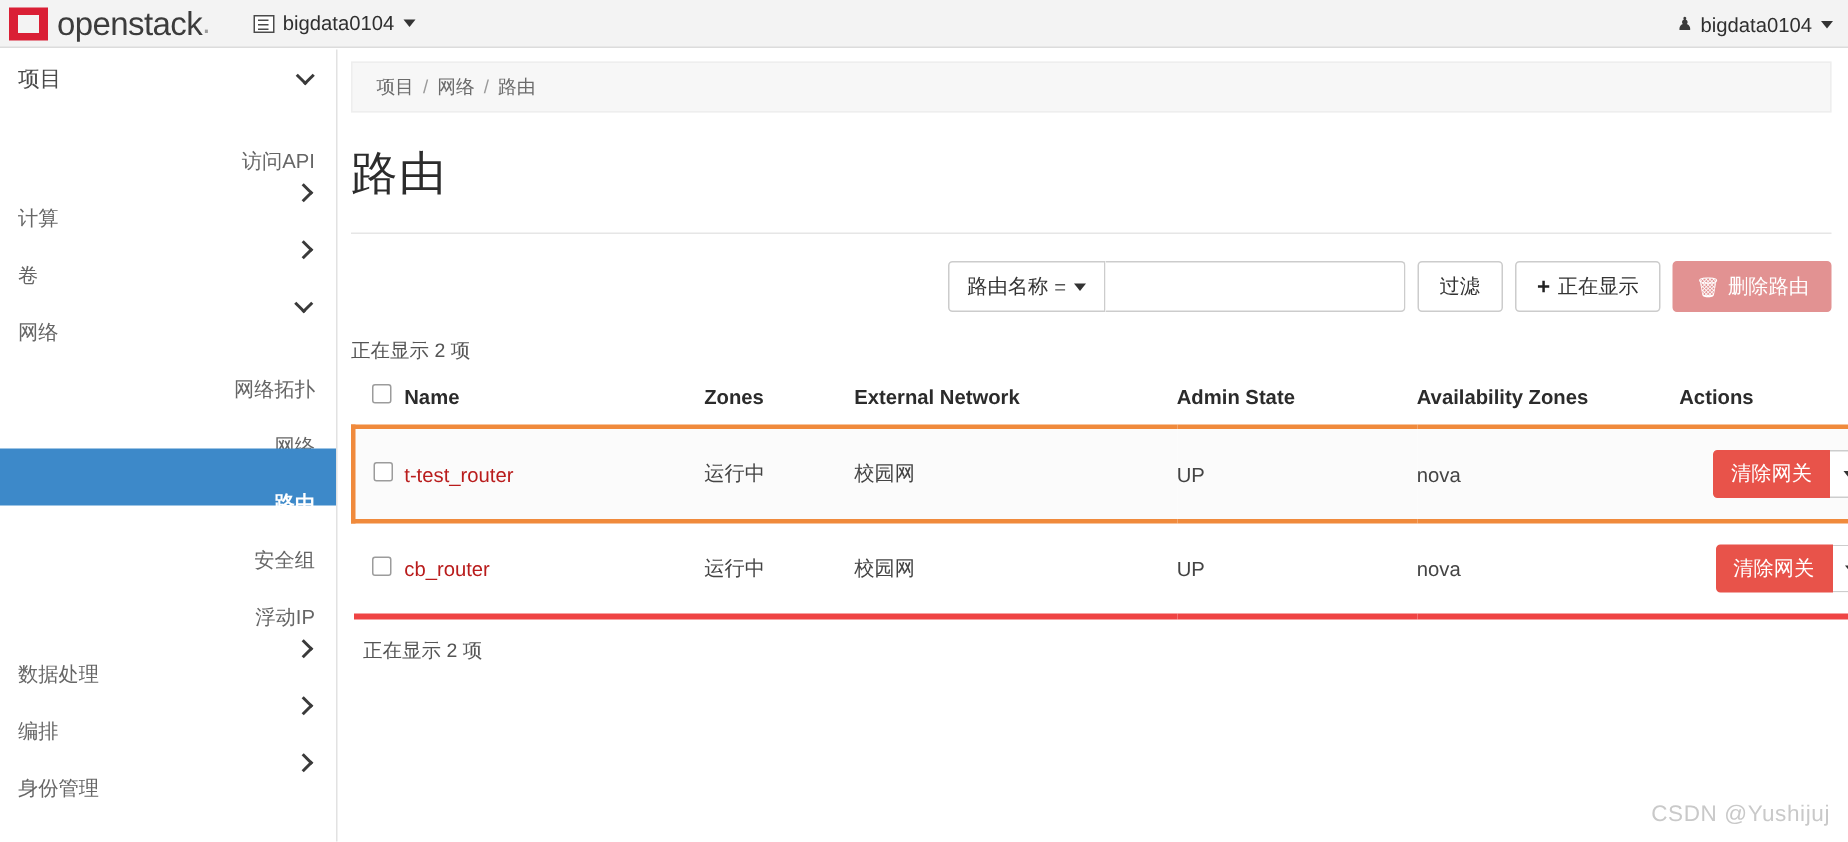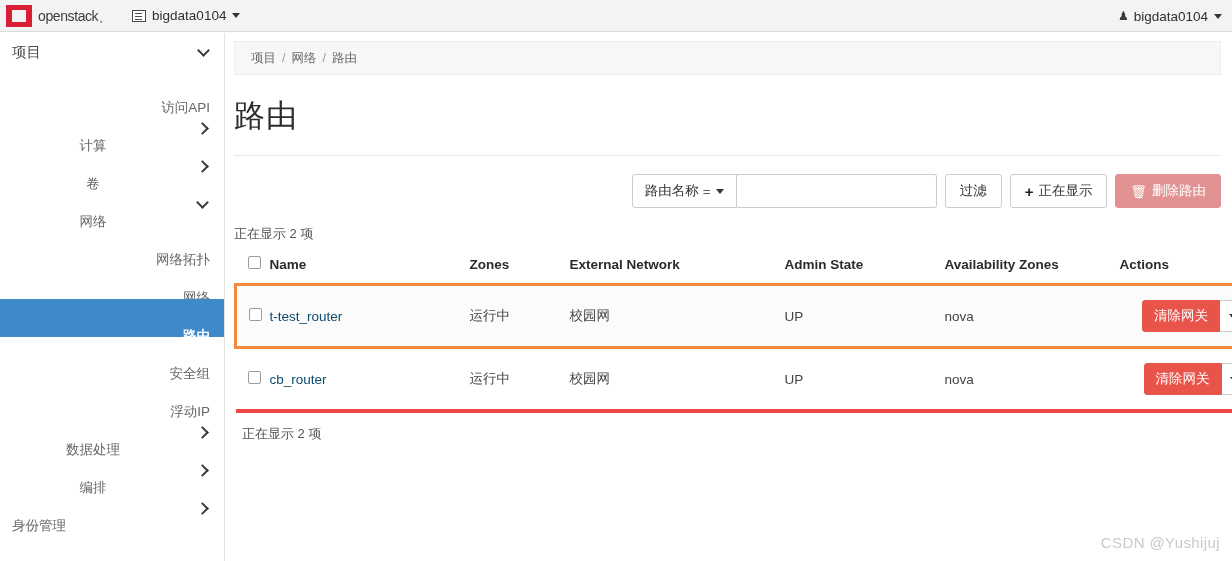--- a/index.html
+++ b/index.html
@@ -29,21 +29,21 @@
     margin-right: 6px;
   }
   .os-logo .bar {
     position: absolute; background: #da1f35;
   }
   .os-logo .t { top: 0; left: 0; width: 26px; height: 5px; }
   .os-logo .b { bottom: 0; left: 0; width: 26px; height: 5px; }
   .os-logo .l { top: 5px; left: 0; width: 6px; height: 12px; }
   .os-logo .r { top: 5px; right: 0; width: 6px; height: 12px; }
   .brand-text {
-    font-size: 14px; color: #3c3c3c; letter-spacing: -0.4px;
+    font-size: 22px; color: #3c3c3c; letter-spacing: -0.4px;
     font-weight: normal;
   }
   .brand-dot { color: #9b9b9b; font-size: 21px; }
 
   .proj-switcher {
     display: flex; align-items: center;
     margin-left: 28px;
     font-size: 13.5px; color: #2f2f2f;
     cursor: pointer;
   }
@@ -92,21 +92,21 @@
   .nav-item {
     display: flex; align-items: center; justify-content: flex-end;
     height: 38px;
     padding-right: 14px;
     font-size: 13.5px; color: #666;
     cursor: pointer;
     position: relative;
   }
   .nav-item .lbl { text-align: right; margin-top: 36px; }
   .nav-item.has-arrow { justify-content: space-between; padding-left: 12px; }
-  .nav-item.has-arrow .lbl { flex: 1; text-align: center; padding-right: 22px; }
+  .nav-item.has-arrow .lbl { flex: 1; text-align: left; padding-right: 22px; }
   .nav-item.active {
     background: #3d89c9; color: #ffffff; font-weight: bold;
   }
   .chev {
     width: 11px; height: 11px;
     position: relative; flex: 0 0 11px;
   }
   .chev::after {
     content: ""; position: absolute;
     width: 7px; height: 7px;
@@ -227,21 +227,21 @@
   .col-admin { width: 160px; }
   .col-az { width: 175px; }
   .col-actions { width: 134px; }
   .chk {
     width: 13px; height: 13px;
     border: 1px solid #9c9c9c;
     background: #fff; display: inline-block;
     border-radius: 2px;
     cursor: pointer;
   }
-  .rowlink { color: #0c4a6e; cursor: pointer; text-decoration: none; }
+  .rowlink { color: #b91c1c; cursor: pointer; text-decoration: none; }
 
   tr.highlighted td {
     border-top: 3px solid #f08a3c;
     border-bottom: 3px solid #f08a3c;
     background: #fbfbfb;
   }
   tr.highlighted td.col-chk { border-left: 3px solid #f08a3c; }
   tr.highlighted td.col-actions { border-right: 3px solid #f08a3c; }
 
   .action-group { display: flex; justify-content: flex-end; padding-right: 6px; }

